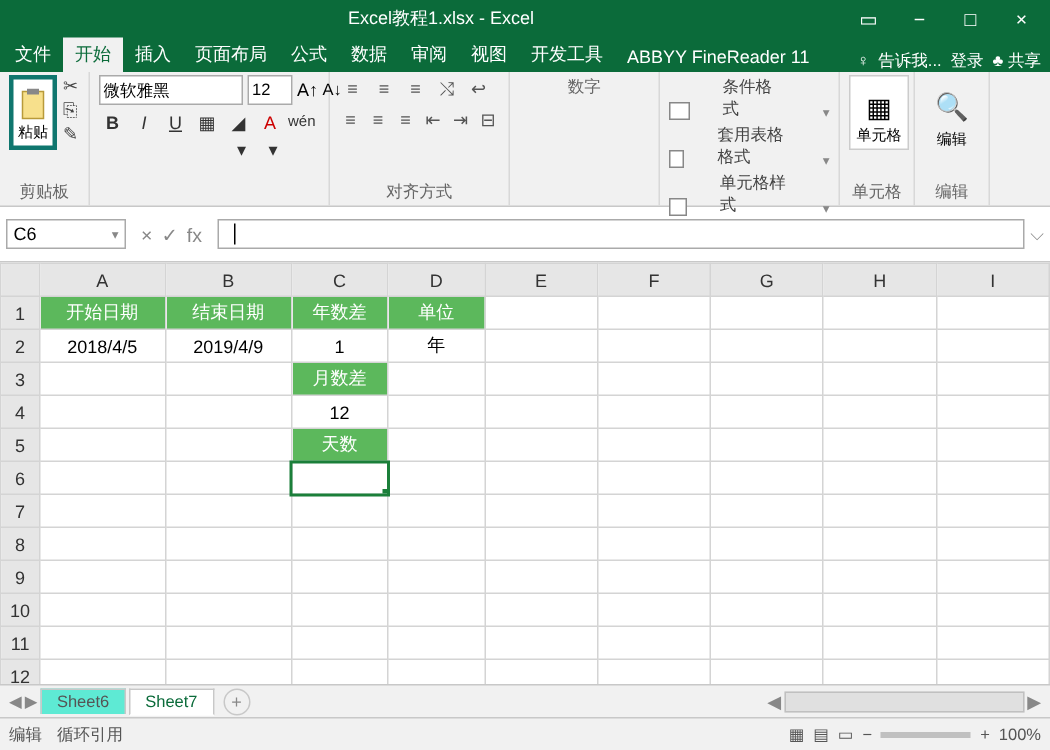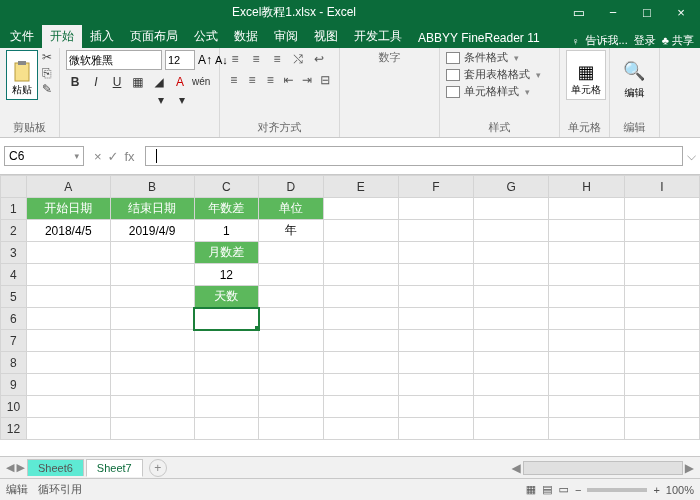--- a/index.html
+++ b/index.html
@@ -12,39 +12,39 @@
 .tabs .tab{padding:3px 8px;font-size:12px;cursor:pointer}
 .tabs .tab.active{background:#f1f1f1;color:#0b6b3a}
 .tabs .spacer{flex:1}
 .tabs .right{display:flex;align-items:center;gap:6px;padding-right:4px}
 .tabs .right span{font-size:11px}
 .ribbon{height:90px;background:#f1f1f1;border-bottom:1px solid #c8c8c8;display:flex}
 .group{border-right:1px solid #d8d8d8;padding:2px 6px 0 6px;display:flex;flex-direction:column;justify-content:space-between}
 .group-label{font-size:11px;color:#666;text-align:center;padding-bottom:2px}
 .clip{width:60px}
 .clip .paste{display:flex;gap:4px}
-.clip .paste .main{width:32px;height:50px;border:1px solid #0f766e;background:#fff;display:flex;flex-direction:column;align-items:center;justify-content:flex-end;font-size:10px;padding-bottom:2px}
+.clip .paste .main{width:32px;height:50px;border:3px solid #0f766e;background:#fff;display:flex;flex-direction:column;align-items:center;justify-content:flex-end;font-size:10px;padding-bottom:2px}
 .clip .paste .main svg{margin-top:4px}
 .clip .side{display:flex;flex-direction:column;gap:2px}
 .clip .side span{font-size:12px;color:#444}
 .font{width:160px}
 .font .row{display:flex;align-items:center;gap:3px;margin-bottom:3px}
 .font select,.font input{font-size:11px;border:1px solid #aaa;background:#fff;height:20px;padding:0 2px}
 .font .fontname{width:96px}
 .font .fontsize{width:30px}
 .font .btns span{display:inline-block;width:18px;height:18px;text-align:center;line-height:18px;font-size:12px;color:#333}
 .align{width:120px}
 .align .row{display:flex;gap:3px;margin-bottom:3px}
 .align .row span{width:18px;height:18px;display:flex;align-items:center;justify-content:center;color:#555;font-size:12px}
 .num{width:100px}
 .num select{width:90px;height:20px;font-size:11px;border:1px solid #aaa}
 .num .row{display:flex;gap:3px;margin-top:3px}
 .num .row span{font-size:12px;color:#555;width:22px;height:18px;display:flex;align-items:center;justify-content:center}
 .styles{width:120px}
-.styles .item{display:flex;align-items:center;gap:4px;font-size:11px;color:#444;margin-bottom:2px}
+.styles .item{display:flex;align-items:flex-end;gap:22px;font-size:11px;color:#444;margin-bottom:2px}
 .styles .item .sq{width:14px;height:12px;border:1px solid #888;background:#fff}
 .cells{width:50px;text-align:center}
 .cells .main{width:40px;height:50px;border:1px solid #ccc;background:#fff;margin:0 auto;display:flex;flex-direction:column;align-items:center;justify-content:flex-end;font-size:10px;padding-bottom:2px}
 .edit{width:50px;text-align:center}
 .edit .icon{font-size:18px;color:#444;margin-top:10px}
 .fbar{height:26px;border-bottom:1px solid #c8c8c8;display:flex;align-items:center;padding:18px 4px;gap:4px}
 .fbar .namebox{width:80px;height:20px;border:1px solid #aaa;font-size:12px;padding:0 4px;display:flex;align-items:center;background:#fff}
 .fbar .fx{display:flex;gap:6px;color:#888;font-size:13px;padding:0 6px}
 .fbar .formula{flex:1;height:20px;border:1px solid #aaa;background:#fff;display:flex;align-items:center;padding:0 4px;font-size:12px}
 .fbar .formula .cursor{display:inline-block;width:1px;height:14px;background:#000;margin-left:6px}
@@ -355,20 +355,32 @@
           <td></td>
           <td></td>
           <td></td>
           <td></td>
           <td></td>
           <td></td>
           <td></td>
           <td></td>
         </tr>
 <tr>
+          <th class="rh">11</th>
+          <td></td>
+          <td></td>
+          <td></td>
+          <td></td>
+          <td></td>
+          <td></td>
+          <td></td>
+          <td></td>
+          <td></td>
+        </tr>
+<tr>
           <th class="rh">12</th>
           <td></td>
           <td></td>
           <td></td>
           <td></td>
           <td></td>
           <td></td>
           <td></td>
           <td></td>
           <td></td>

